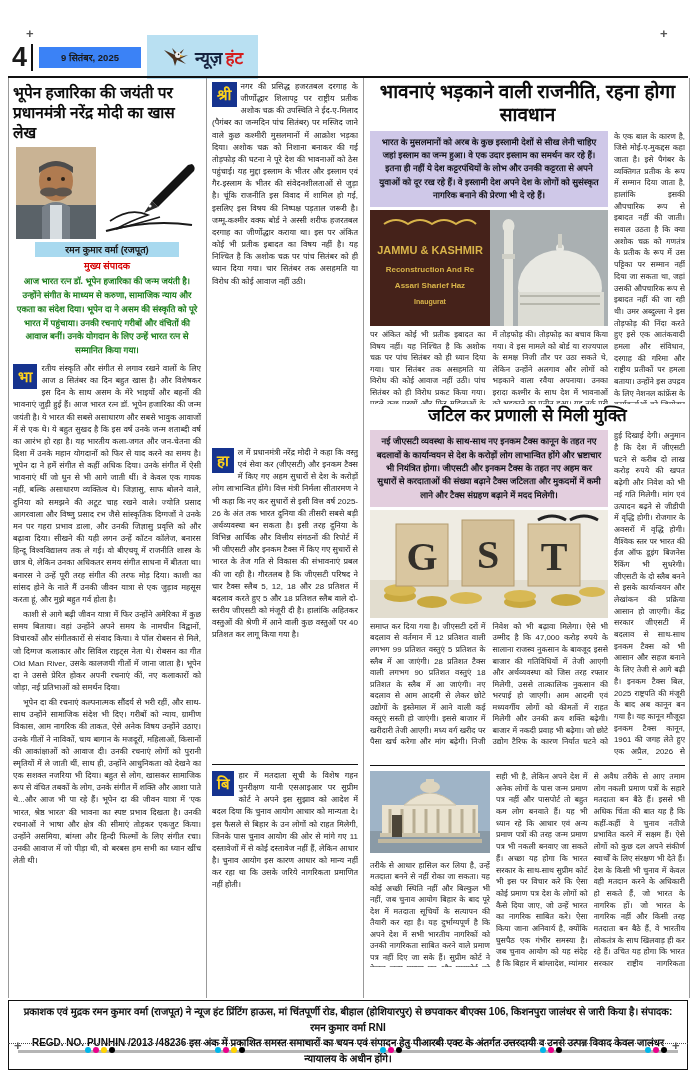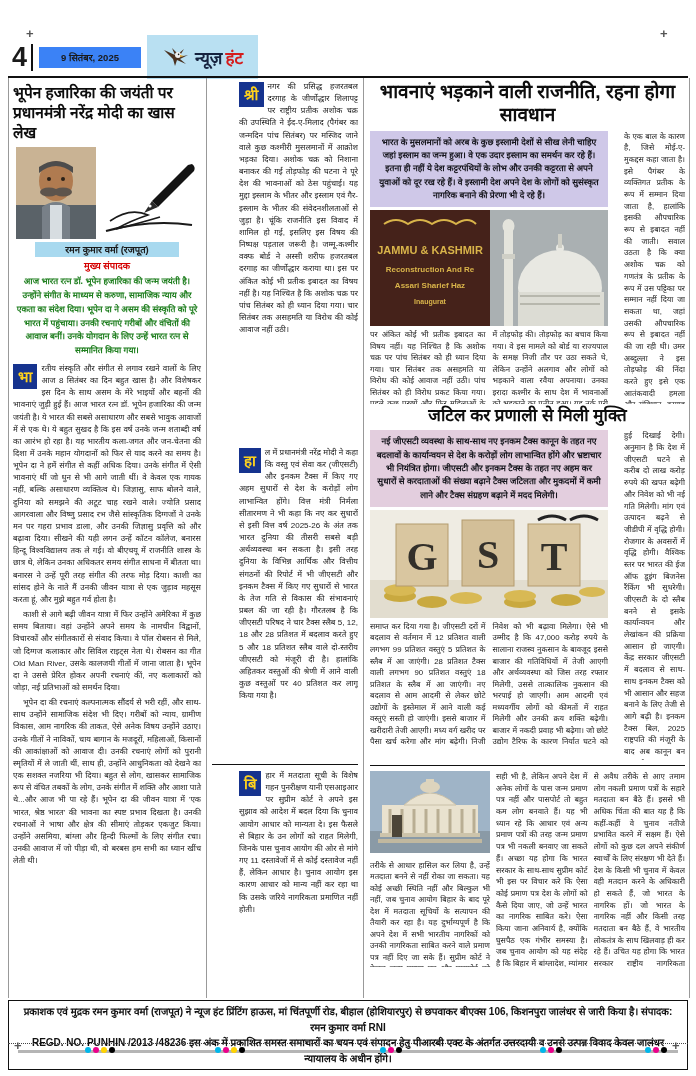--- a/index.html
+++ b/index.html
@@ -28,32 +28,32 @@
   .author-block{display:flex;gap:4px;align-items:flex-end;justify-content:center;margin:2px 0 3px 0;}
   .author-name{background:#a8d9ef;font-size:9.5px;font-weight:700;text-align:center;margin:0 22px;padding:1px 0;}
   .author-role{color:#d40000;font-size:9.5px;font-weight:800;text-align:center;margin:2px 0 3px 0;}
   .green-intro{color:#1e7e1e;font-size:8.6px;font-weight:700;text-align:center;line-height:1.6;margin:2px 2px 5px 2px;}
   .bodytxt{font-size:8px;line-height:1.52;color:#222;}
   .bodytxt p{margin:0 0 3px 0;text-indent:10px;}
   .bodytxt p.first{text-indent:0;}
   .dropcap{float:left;background:#16338e;color:#ffd21c;font-weight:800;font-size:15px;line-height:1;
            padding:5px 5px;margin:1px 4px 1px 0;}
   
-  .midsec{font-size:8px;line-height:1.52;overflow:hidden;margin-left:27px;}
+  .midsec{font-size:8px;line-height:1.52;overflow:hidden;}
   .sec1{height:360px;}
   .sec2{height:312px;margin-top:6px;}
   .sec3{height:228px;}
   .midrule{border-top:1.5px solid #111;margin:5px 0 5px 0;}
   
   .blockA{height:324px;overflow:hidden;}
   .blockB{height:356px;overflow:hidden;}
   .blockC{height:230px;overflow:hidden;}
   .bighead{margin:1px 0 4px 0;font-size:19px;font-weight:800;text-align:center;line-height:1.2;color:#0d0d0d;}
   .medhead{margin:2px 0 4px 0;font-size:17px;font-weight:800;text-align:center;line-height:1.2;color:#0d0d0d;}
-  .row{display:flex;gap:16px;}
+  .row{display:flex;gap:6px;}
   .main235{width:238px;flex:none;}
   .sidecol{flex:1;font-size:7.8px;line-height:1.5;overflow:hidden;}
   .introbox{padding:5px 6px;font-size:8.6px;font-weight:700;text-align:center;line-height:1.55;color:#15151c;}
   .lav{background:#cfc8e8;}
   .pnk{background:#e3cede;}
   .photo{display:block;width:100%;margin-top:3px;}
   .twocol{column-count:2;column-gap:7px;font-size:7.8px;line-height:1.48;margin-top:3px;overflow:hidden;}
   .tcA{height:116px;}
   .tcB{height:134px;}
   .row3{display:flex;gap:6px;height:196px;overflow:hidden;}

